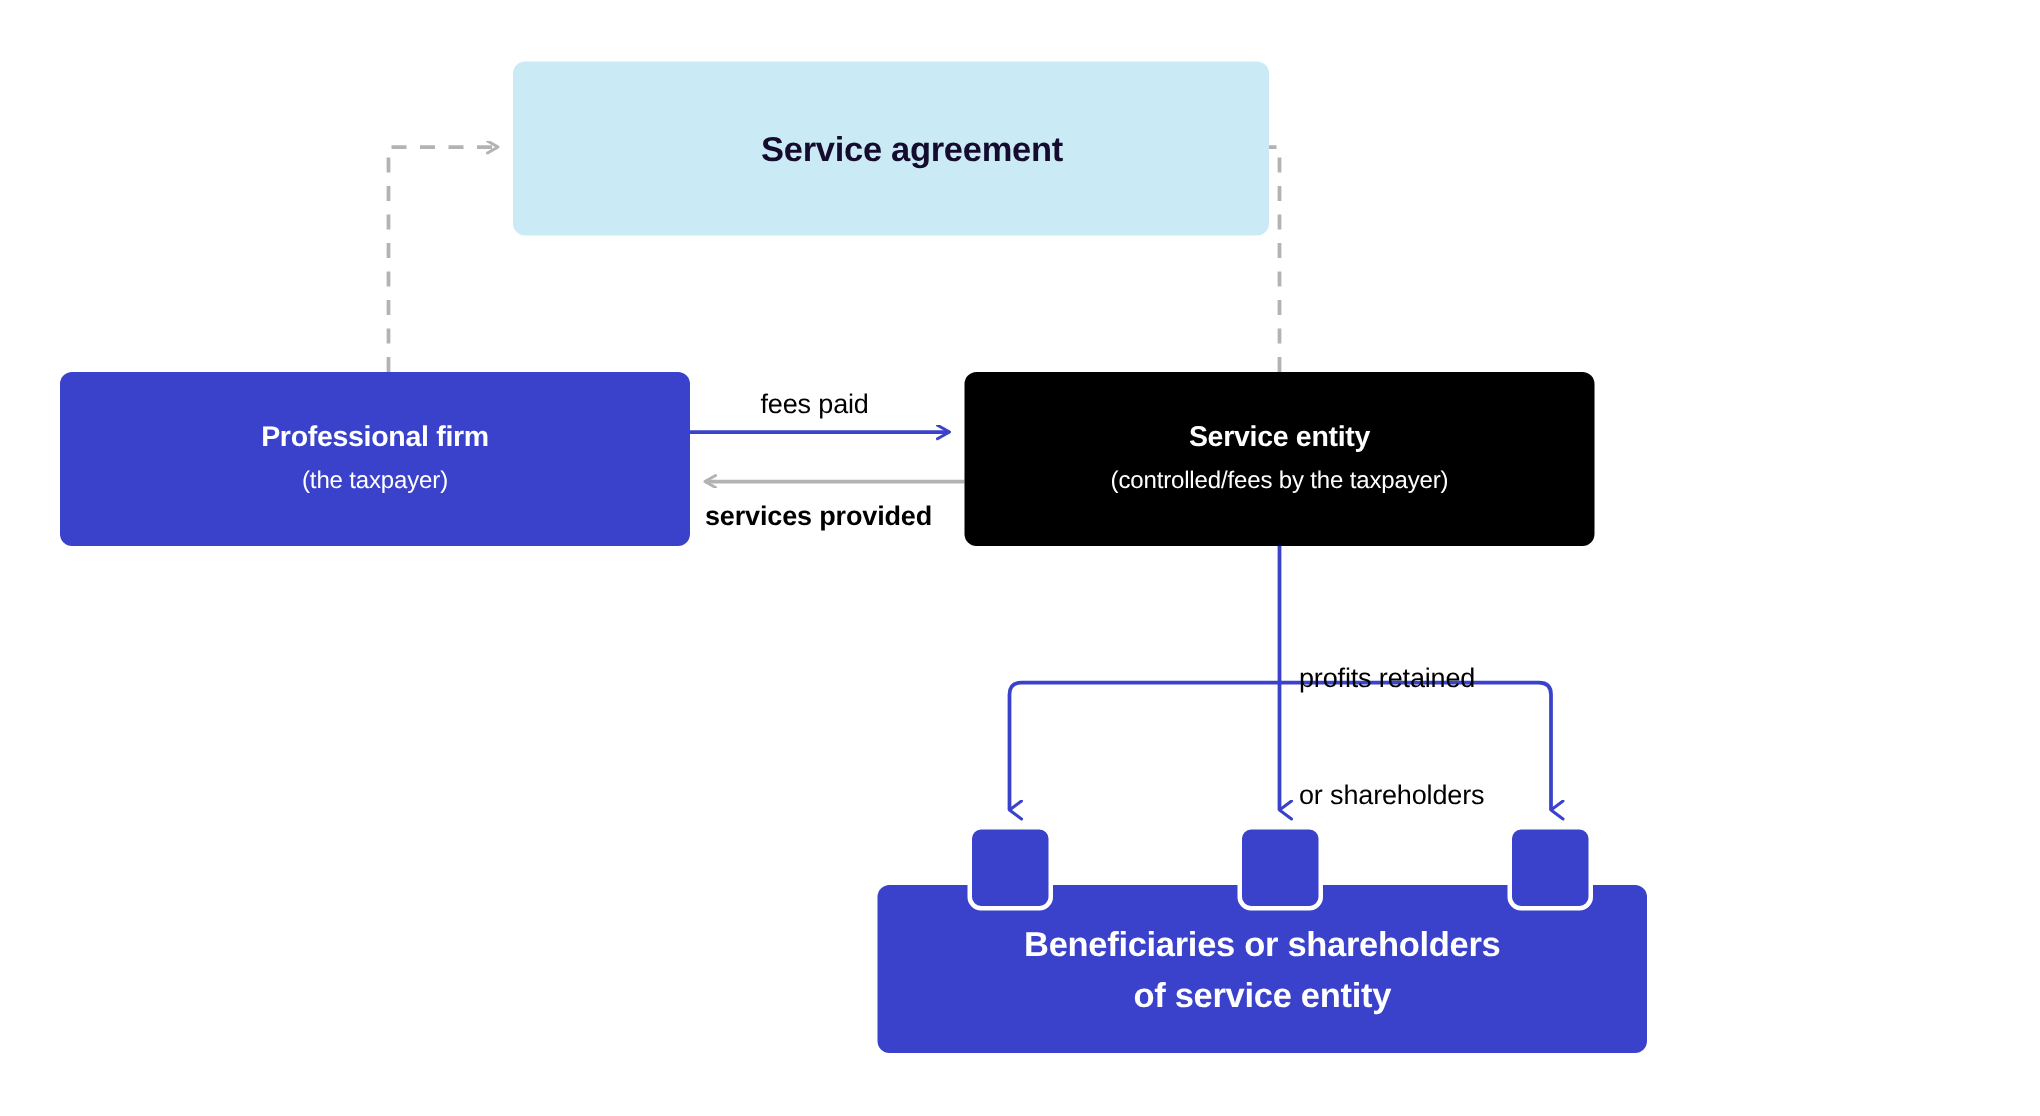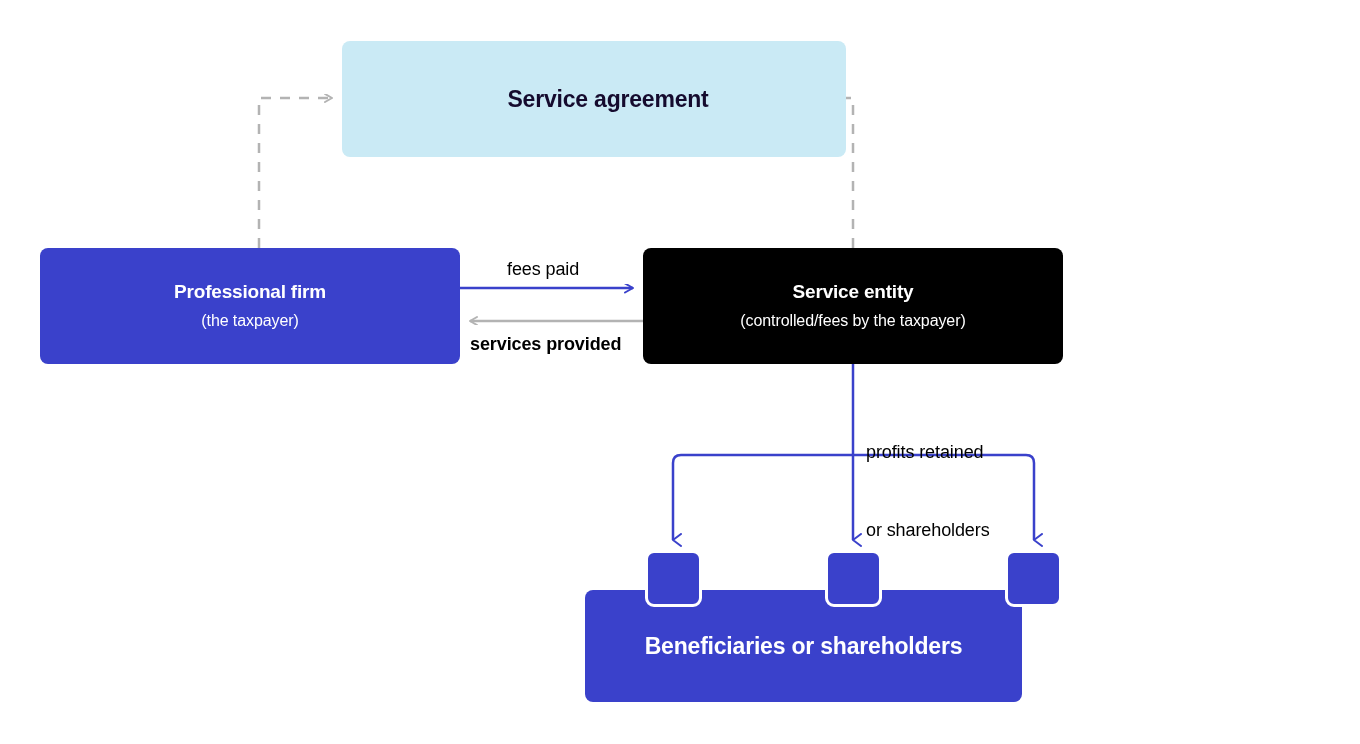--- a/index.html
+++ b/index.html
@@ -76,21 +76,21 @@
   #node-professional-firm .node-sub,
   #node-service-entity .node-title,
   #node-service-entity .node-sub,
   #node-beneficiaries .node-title {
     color: #ffffff;
   }
   
   #node-beneficiaries {
     left: 585px;
     top: 590px;
-    width: 437px;
+    width: 513px;
     height: 112px;
     background: #3a41cb;
   }
   #node-beneficiaries .node-title {
     font-size: 23px;
     line-height: 34px;
   }
   
   .person-box {
     position: absolute;
@@ -170,20 +170,21 @@
     <div class="node-sub">(the taxpayer)</div>
   </div>
 
   <div class="node" id="node-service-entity">
     <div class="node-title">Service entity</div>
     <div class="node-sub">(controlled/fees by the taxpayer)</div>
   </div>
 
   <div class="node" id="node-beneficiaries">
     <div class="node-title">Beneficiaries or shareholders</div>
+    <div class="node-title">of service entity</div>
   </div>
 
   <div class="person-box" id="person-box-1"></div>
   <div class="person-box" id="person-box-2"></div>
   <div class="person-box" id="person-box-3"></div>
 
   <div class="edge-label" id="label-fees-paid">fees paid</div>
 
   <div class="edge-label" id="label-services-provided">services provided</div>
 

